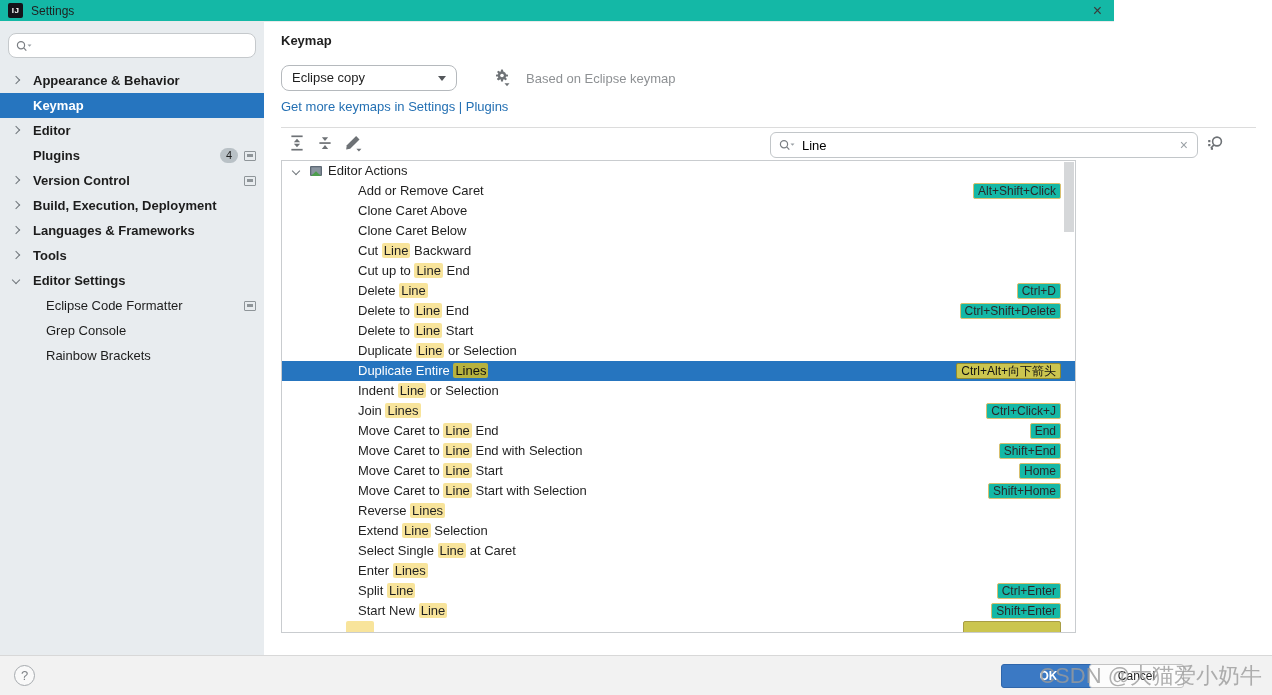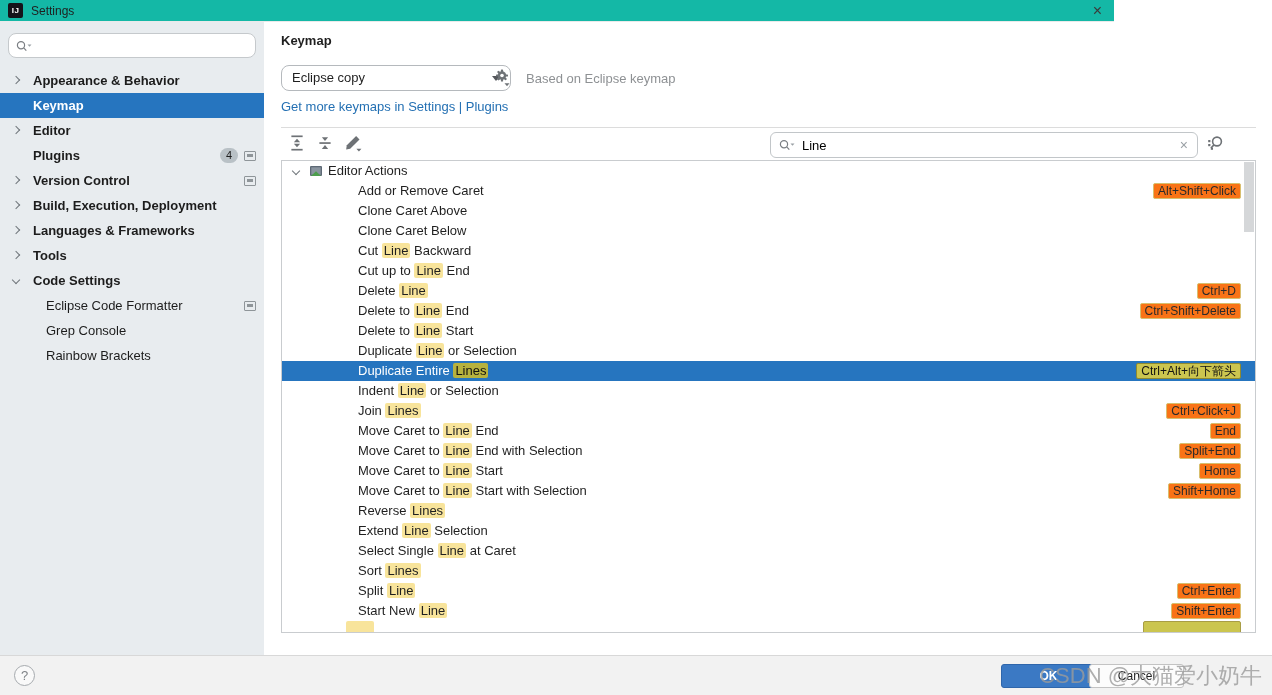--- a/index.html
+++ b/index.html
@@ -22,44 +22,44 @@
   .sb-chev { position:absolute; left:13px; top:9px; }
   .chev { display:block; width:6px; height:6px; border-right:1.5px solid #70767b; border-bottom:1.5px solid #70767b; transform:rotate(-45deg); }
   .chev.down { transform:rotate(45deg); }
   .sb-badge { position:absolute; right:26px; top:5px; min-width:18px; height:15px; border-radius:8px; background:#B9C1C6; color:#1e1e1e; font-size:11px; font-weight:normal; line-height:15px; text-align:center; padding:0 3px; }
   .pg-icon { position:absolute; right:8px; top:8px; width:12px; height:10px; border:1px solid #8f9599; border-radius:1px; }
   .pg-icon::after { content:""; position:absolute; left:2px; top:2px; width:6px; height:3px; background:#8f9599; }
 
   
   .main { position:absolute; left:264px; top:22px; width:1008px; height:633px; background:#fff; }
   .page-title { position:absolute; left:17px; top:11px; font-size:13px; font-weight:bold; }
-  .combo { position:absolute; left:17px; top:43px; width:230px; height:26px; border:1px solid #b5b9bd; border-radius:8px; background:#fff; font-size:13px; line-height:24px; padding-left:10px; cursor:pointer; }
+  .combo { position:absolute; left:17px; top:43px; width:176px; height:26px; border:1px solid #b5b9bd; border-radius:8px; background:#fff; font-size:13px; line-height:24px; padding-left:10px; cursor:pointer; }
   .combo-arrow { position:absolute; right:10px; top:10px; width:0; height:0; border-left:4px solid transparent; border-right:4px solid transparent; border-top:5px solid #54575b; }
   .gear-btn { position:absolute; left:228px; top:46px; width:20px; height:20px; cursor:pointer; }
   .based-on { position:absolute; left:262px; top:49px; font-size:13px; color:#8e9194; }
   .keymap-link { position:absolute; left:17px; top:77px; font-size:13px; color:var(--link); cursor:pointer; }
   .hr1 { position:absolute; left:17px; top:105px; width:975px; height:1px; background:#dcdcdc; }
 
   .tb { position:absolute; left:24px; top:112px; display:flex; gap:10px; }
   .tb-icon { width:18px; height:18px; cursor:pointer; }
 
   .asearch { position:absolute; left:506px; top:110px; width:428px; height:26px; border:1px solid #c2c6c9; border-radius:6px; background:#fff; display:flex; align-items:center; padding-left:8px; }
   .asearch input { border:none; outline:none; flex:1; font-size:13px; font-family:"Liberation Sans",sans-serif; background:transparent; margin-left:6px; }
   .clear-x { color:#9aa0a5; font-size:14px; padding:0 9px; cursor:pointer; }
   .find-sc { position:absolute; left:941px; top:112px; width:20px; height:20px; cursor:pointer; }
 
   
-  .tree { position:absolute; left:17px; top:138px; width:975px; height:473px; border:1px solid #c9cccf; background:#fff; overflow:hidden; }
+  .tree { position:absolute; left:17px; top:138px; width:795px; height:473px; border:1px solid #c9cccf; background:#fff; overflow:hidden; }
   .trow { position:relative; height:20px; font-size:13px; line-height:20px; white-space:nowrap; cursor:pointer; }
   .trow .lbl { position:absolute; left:76px; top:0; }
   .trow.group .lbl { left:46px; }
   .tree-chev { position:absolute; left:11px; top:7px; }
   .grp-icon { position:absolute; left:27px; top:3px; }
   .hl { background:var(--hl); padding:0 2px; border-radius:2px; color:#1f1f1f; }
-  .badge { position:absolute; right:14px; top:2px; height:16px; line-height:14px; padding:0 4px; background:#f97316; border:1px solid #d8bf6e; border-radius:2px; font-size:12px; color:#2a2a2a; }
+  .badge { position:absolute; right:14px; top:2px; height:16px; line-height:14px; padding:0 4px; background:#14b8a6; border:1px solid #d8bf6e; border-radius:2px; font-size:12px; color:#2a2a2a; }
   .trow.selected { background:var(--sel); color:#fff; }
   .trow.selected .hl { background:#b7b23e; color:#111; }
   .trow.selected .badge { background:#cbc54f; border-color:#8e892f; color:#111; }
   .partial-sliver-hl { position:absolute; left:64px; top:460px; width:28px; height:14px; background:var(--hl); border-radius:2px; }
   .partial-sliver-badge { position:absolute; right:14px; top:460px; width:98px; height:14px; background:#cbc54f; border:1px solid #a89d45; border-radius:2px; }
   .scroll-thumb { position:absolute; right:1px; top:1px; width:10px; height:70px; background:#d5d7d9; z-index:4; }
 
   
   .footer { position:absolute; left:0; bottom:0; width:1272px; height:40px; background:#F2F2F2; border-top:1px solid #d8d8d8; }
   .help-btn { position:absolute; left:14px; top:9px; width:21px; height:21px; border:1px solid #a6aaae; border-radius:50%; color:#7e8286; font-size:13px; text-align:center; line-height:19px; background:#f9f9f9; cursor:pointer; }
@@ -102,21 +102,21 @@
           <i class="chev"></i>
         </span><span>Build, Execution, Deployment</span></div>
       <div class="sb-item"><span class="sb-chev">
           <i class="chev"></i>
         </span><span>Languages &amp; Frameworks</span></div>
       <div class="sb-item"><span class="sb-chev">
           <i class="chev"></i>
         </span><span>Tools</span></div>
       <div class="sb-item"><span class="sb-chev">
           <i class="chev down"></i>
-        </span><span>Code Settings</span></div>
+        </span><span>Editor Settings</span></div>
       <div class="sb-item child"><span>Eclipse Code Formatter</span><span class="pg-icon"></span></div>
       <div class="sb-item child"><span>Grep Console</span></div>
       <div class="sb-item child"><span>Rainbow Brackets</span></div>
     </div>
 </div>
 
 <div class="main">
   <div class="page-title">Keymap</div>
 
   <div class="combo">
@@ -232,41 +232,41 @@
         <div class="trow">
           <span class="lbl"><span>Join </span><span class="hl">Lines</span></span>
           <span class="badge">Ctrl+Click+J</span>
         </div>
         <div class="trow">
           <span class="lbl"><span>Move Caret to </span><span class="hl">Line</span><span> End</span></span>
           <span class="badge">End</span>
         </div>
         <div class="trow">
           <span class="lbl"><span>Move Caret to </span><span class="hl">Line</span><span> End with Selection</span></span>
-          <span class="badge">Split+End</span>
+          <span class="badge">Shift+End</span>
         </div>
         <div class="trow">
           <span class="lbl"><span>Move Caret to </span><span class="hl">Line</span><span> Start</span></span>
           <span class="badge">Home</span>
         </div>
         <div class="trow">
           <span class="lbl"><span>Move Caret to </span><span class="hl">Line</span><span> Start with Selection</span></span>
           <span class="badge">Shift+Home</span>
         </div>
         <div class="trow">
           <span class="lbl"><span>Reverse </span><span class="hl">Lines</span></span>
         </div>
         <div class="trow">
           <span class="lbl"><span>Extend </span><span class="hl">Line</span><span> Selection</span></span>
         </div>
         <div class="trow">
           <span class="lbl"><span>Select Single </span><span class="hl">Line</span><span> at Caret</span></span>
         </div>
         <div class="trow">
-          <span class="lbl"><span>Sort </span><span class="hl">Lines</span></span>
+          <span class="lbl"><span>Enter </span><span class="hl">Lines</span></span>
         </div>
         <div class="trow">
           <span class="lbl"><span>Split </span><span class="hl">Line</span></span>
           <span class="badge">Ctrl+Enter</span>
         </div>
         <div class="trow">
           <span class="lbl"><span>Start New </span><span class="hl">Line</span></span>
           <span class="badge">Shift+Enter</span>
         </div>
       </div>

